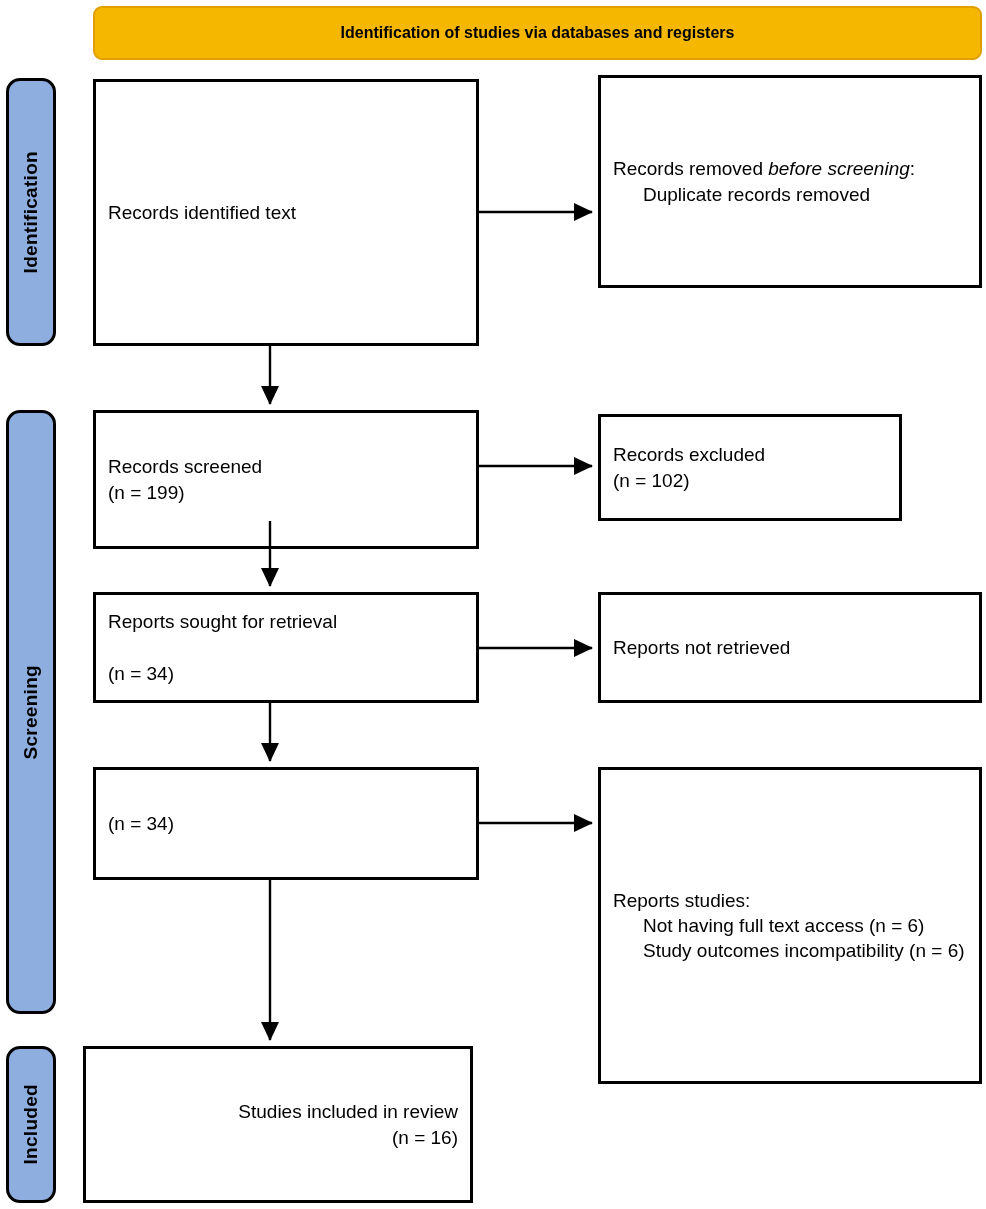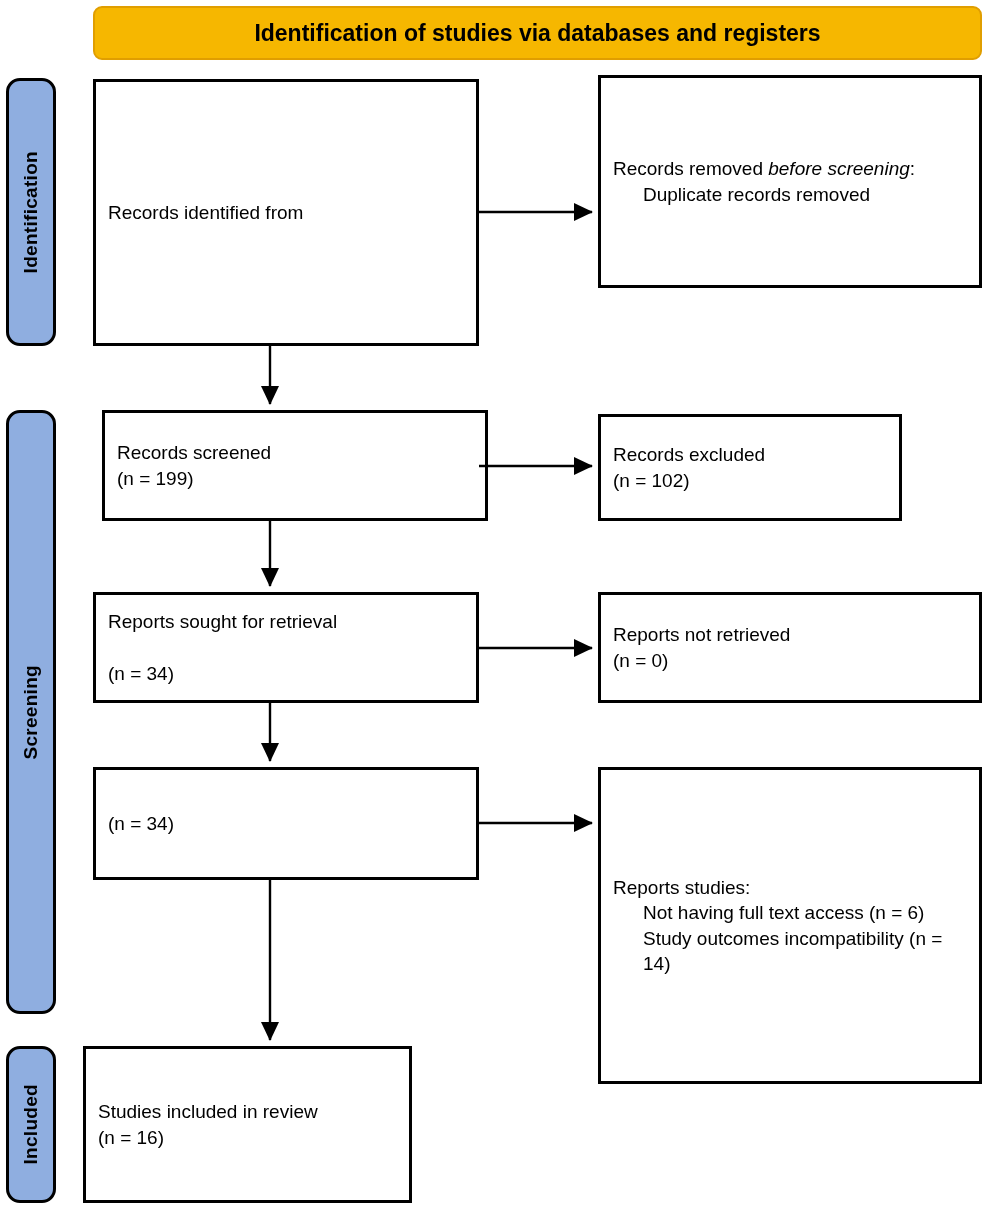--- a/index.html
+++ b/index.html
@@ -28,21 +28,21 @@
     height: 54px;
     background: #F6B700;
     border: 2px solid #E09E00;
     border-radius: 9px;
     box-sizing: border-box;
     display: flex;
     align-items: center;
     justify-content: center;
   }
   .banner-text {
-    font-size: 23px;
+    font-size: 16px;
     font-weight: bold;
     color: #000000;
     letter-spacing: 0px;
     text-align: center;
   }
 
   
   .stage-tab {
     position: absolute;
     left: 6px;
@@ -84,24 +84,24 @@
     font-size: 19px;
     line-height: 1.32;
     color: #000000;
   }
   .indent { padding-left: 30px; }
   .indent-hang { padding-left: 30px; text-indent: 0; }
   .ital { font-style: italic; }
 
   
   #box-identified   { left: 93px;  top: 79px;   width: 386px; height: 267px; }
-  #box-screened     { left: 102px;  top: 410px;  width: 386px; height: 111px; }
+  #box-screened     { left: 93px;  top: 410px;  width: 386px; height: 139px; }
   #box-sought       { left: 93px;  top: 592px;  width: 386px; height: 111px; gap: 27px; }
   #box-assessed     { left: 93px;  top: 767px;  width: 386px; height: 113px; }
-  #box-included     { left: 83px;  top: 1046px; width: 329px; height: 157px; }
+  #box-included     { left: 83px;  top: 1046px; width: 390px; height: 157px; align-items: flex-end; }
 
   
   #box-removed      { left: 598px; top: 75px;   width: 384px; height: 213px; }
   #box-excluded-rec { left: 598px; top: 414px;  width: 304px; height: 107px; }
   #box-not-retr     { left: 598px; top: 592px;  width: 384px; height: 111px; }
   #box-excluded-rep { left: 598px; top: 767px;  width: 384px; height: 317px; }
 
   
   #arrow-layer {
     position: absolute;
@@ -124,21 +124,21 @@
     <span class="stage-tab-label">Identification</span>
   </div>
   <div class="stage-tab" id="tab-screening">
     <span class="stage-tab-label">Screening</span>
   </div>
   <div class="stage-tab" id="tab-included">
     <span class="stage-tab-label">Included</span>
   </div>
 
   <div class="box" id="box-identified">
-    <p>Records identified from</p>
+    <p>Records identified text</p>
   </div>
 
   <div class="box" id="box-removed">
     <p><span>Records removed </span><span class="ital">before screening</span><span>:</span></p>
     <p class="indent-hang">Duplicate records removed</p>
   </div>
 
   <div class="box" id="box-screened">
     <p>Records screened</p>
     <p>(n = 199)</p>
@@ -149,31 +149,30 @@
     <p>(n = 102)</p>
   </div>
 
   <div class="box" id="box-sought">
     <p>Reports sought for retrieval</p>
     <p>(n = 34)</p>
   </div>
 
   <div class="box" id="box-not-retr">
     <p>Reports not retrieved</p>
-    <p>(n = 0)</p>
   </div>
 
   <div class="box" id="box-assessed">
     <p>(n = 34)</p>
   </div>
 
   <div class="box" id="box-excluded-rep">
     <p>Reports studies:</p>
     <p class="indent-hang">Not having full text access (n = 6)</p>
-    <p class="indent-hang">Study outcomes incompatibility (n = 14)</p>
+    <p class="indent-hang">Study outcomes incompatibility (n = 6)</p>
   </div>
 
   <div class="box" id="box-included">
     <p>Studies included in review</p>
     <p>(n = 16)</p>
   </div>
 
   <svg id="arrow-layer" viewBox="0 0 986 1209">
     <defs>
       <marker id="ah" markerWidth="9" markerHeight="9" refX="7.6" refY="4.5" orient="auto" markerUnits="strokeWidth">

